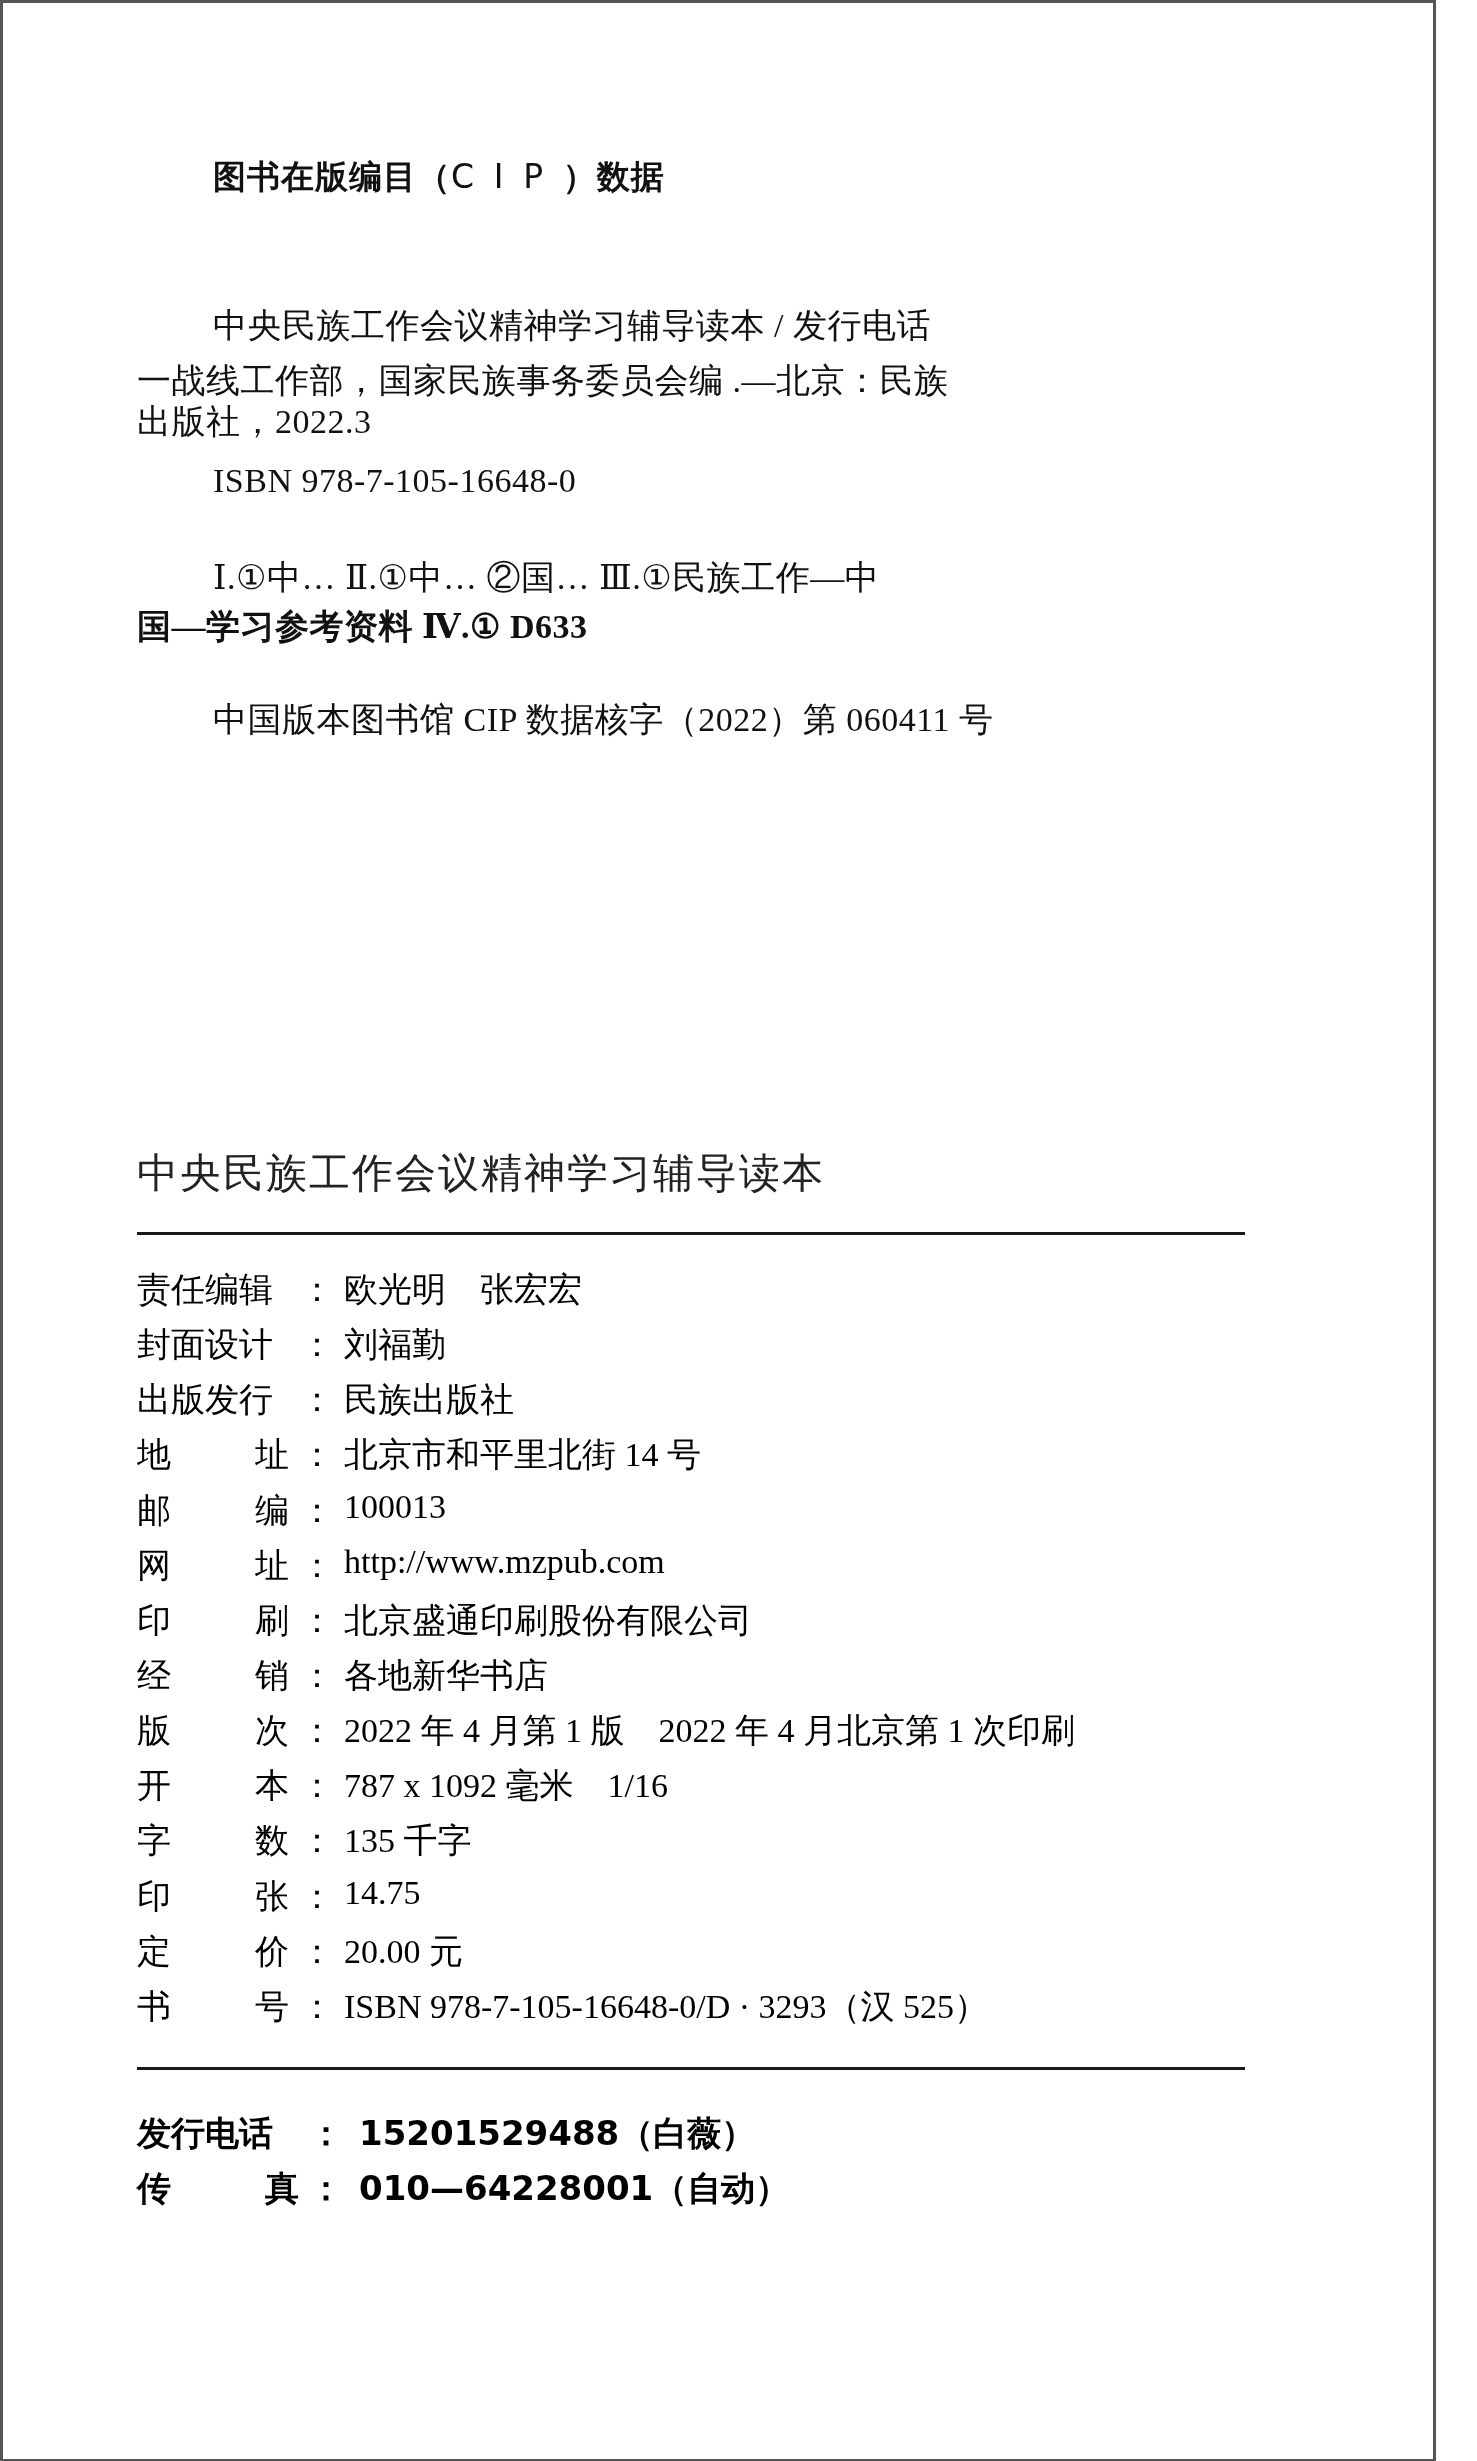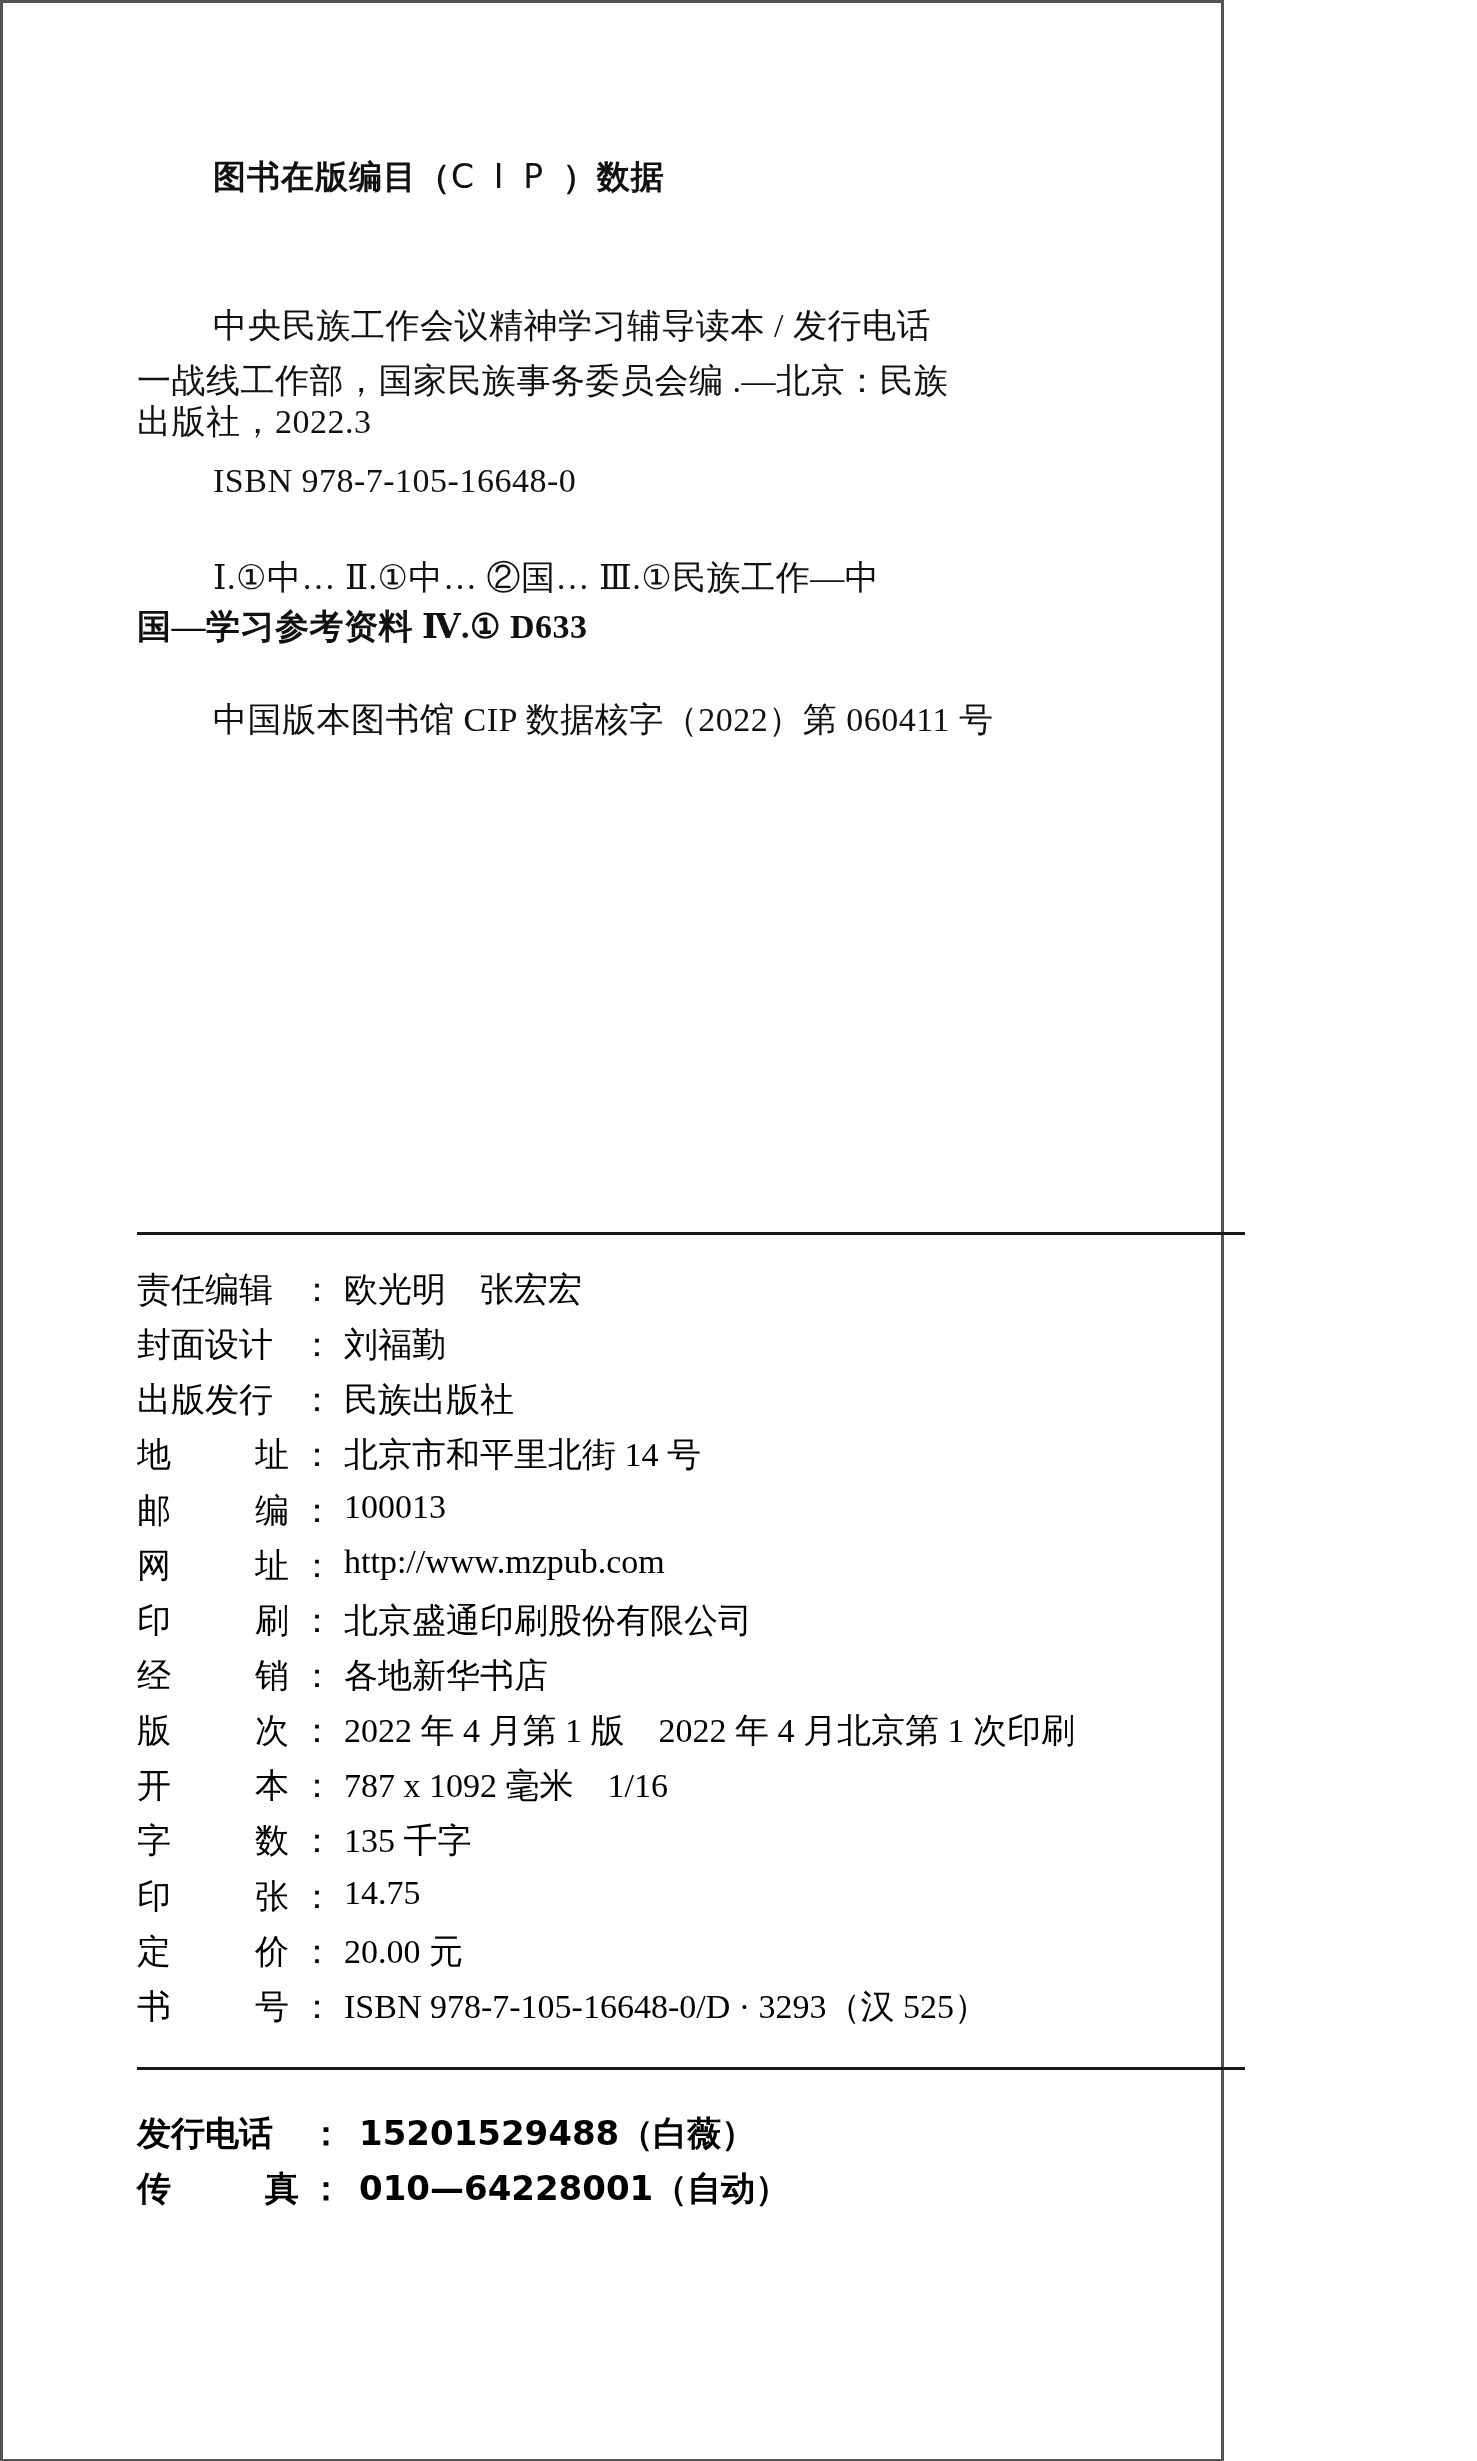--- a/index.html
+++ b/index.html
@@ -1,18 +1,18 @@
 <!DOCTYPE html>
 <html><head>
 <meta charset="utf-8">
 <style>
   html, body { margin: 0; padding: 0; background: #ffffff; }
   body { width: 1478px; height: 2462px; position: relative; overflow: hidden; }
   .page {
-    position: absolute; left: 0; top: 0; width: 1224px; height: 2462px;
+    position: absolute; left: 0; top: 0; width: 1436px; height: 2462px;
     box-sizing: border-box; border: 3px solid #555555; background: #ffffff; padding-left: 20px;
   }
   .abs { position: absolute; white-space: nowrap; color: #111111; }
   .serif { font-family: "Liberation Serif", "DejaVu Serif", serif; }
   .sans { font-family: "DejaVu Sans", "Liberation Sans", sans-serif; }
 
   .cip-heading { left: 210px; top: 152px; font-size: 33px; font-weight: bold; letter-spacing: 1px; }
   .cip-heading .latin { letter-spacing: 19.7px; font-weight: normal; }
 
   .cip-line { font-size: 34px; letter-spacing: 0.5px; }
@@ -47,20 +47,21 @@
   <div class="abs serif cip-line" style="left:210px; top:300px;">中央民族工作会议精神学习辅导读本 / 发行电话</div>
   <div class="abs serif cip-line" style="left:134px; top:355px;">一战线工作部，国家民族事务委员会编 .—北京：民族</div>
   <div class="abs serif cip-line" style="left:134px; top:396px;">出版社，2022.3</div>
   <div class="abs serif cip-line" style="left:210px; top:459px;">ISBN 978-7-105-16648-0</div>
 
   <div class="abs serif cip-line" style="left:210px; top:552px;">Ⅰ.①中… Ⅱ.①中… ②国… Ⅲ.①民族工作—中</div>
   <div class="abs serif cip-line" style="left:134px; top:601px;font-weight:bold;">国—学习参考资料 Ⅳ.① D633</div>
 
   <div class="abs serif cip-line" style="left:210px; top:694px;">中国版本图书馆 CIP 数据核字（2022）第 060411 号</div>
 
+  <div class="abs sans book-title">中央民族工作会议精神学习辅导读本</div>
 
   <div class="divider" style="top:1229px;"></div>
 
   <div class="info-row serif" style="top:1264px;">
     <span class="label full">责任编辑</span>
     <span class="colon">：</span>
     <span class="value">欧光明　张宏宏</span>
   </div>
   <div class="info-row serif" style="top:1319px;">
     <span class="label full">封面设计</span>

